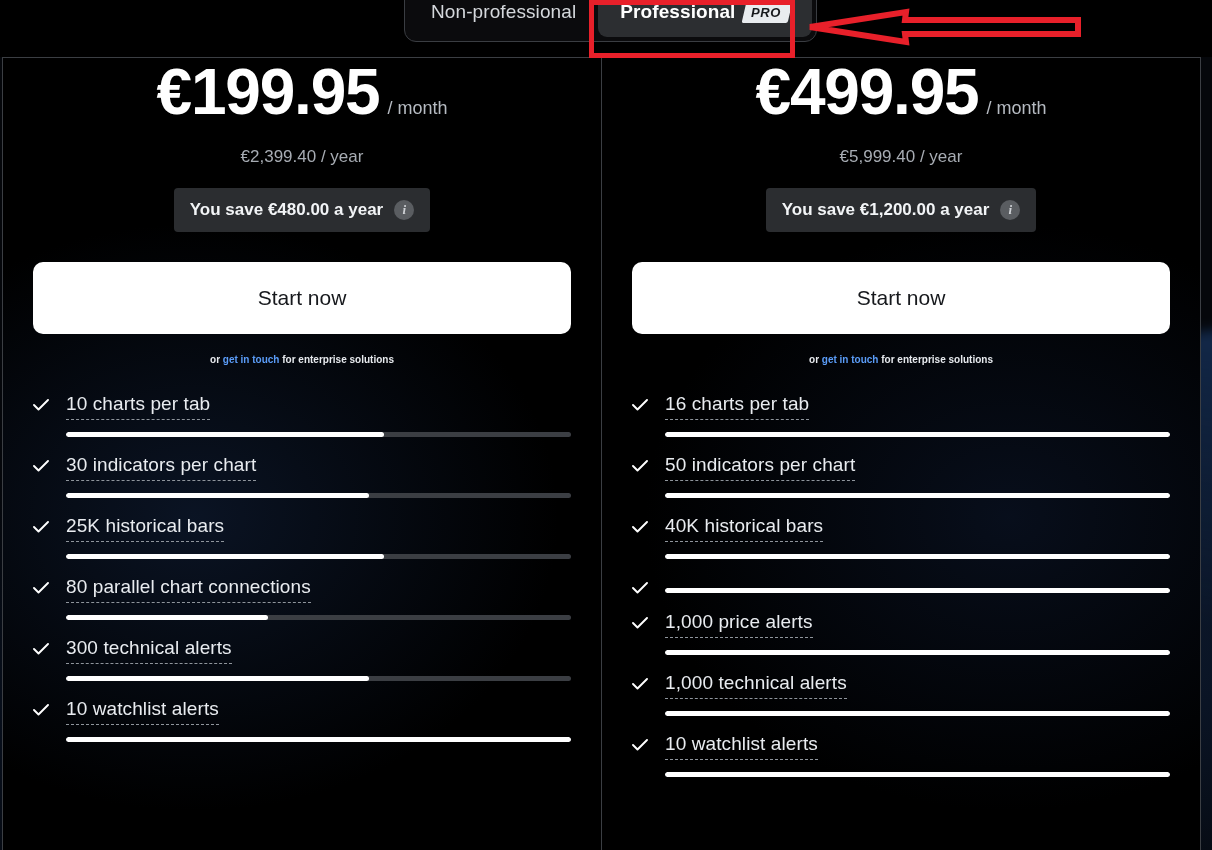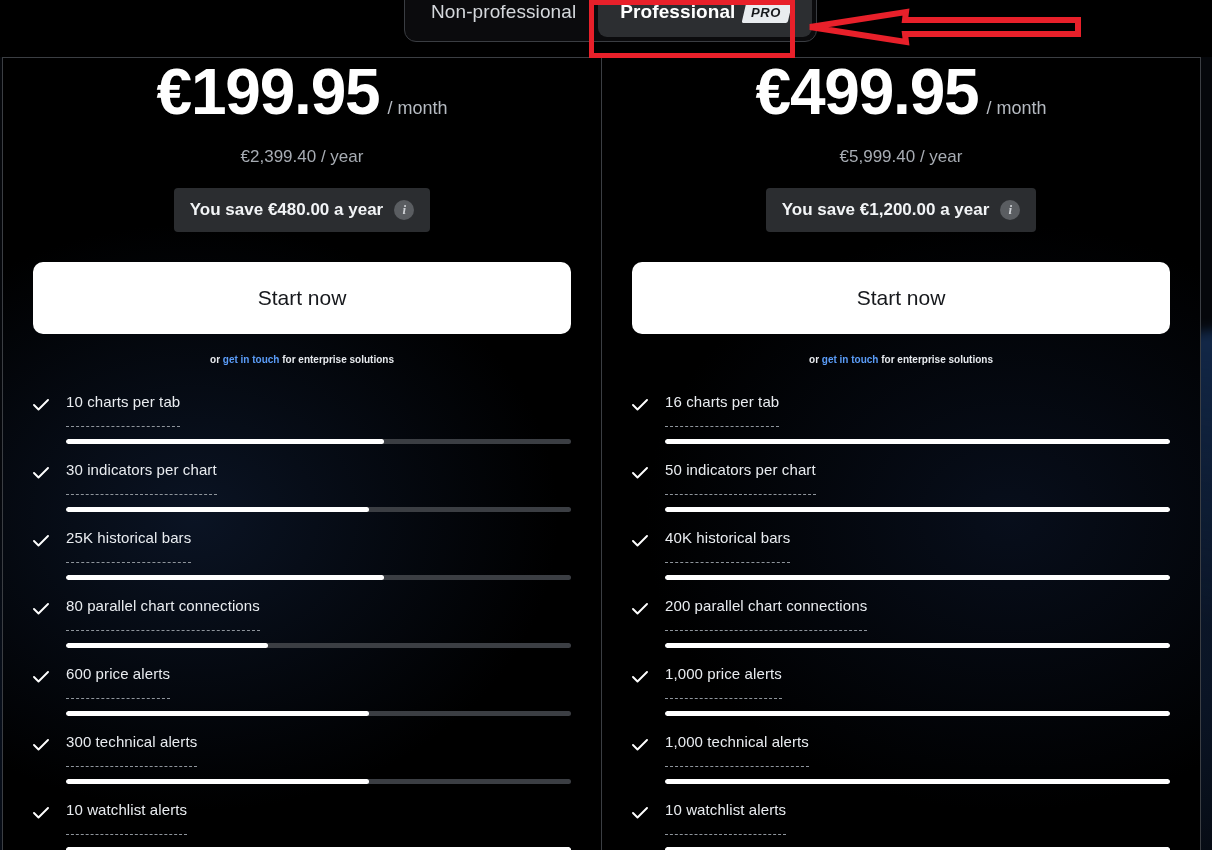--- a/index.html
+++ b/index.html
@@ -205,26 +205,26 @@
   }
   .check {
     flex: 0 0 auto;
     width: 16px;
     margin-top: 6px;
     color: #ffffff;
   }
   .check svg { display: block; }
   .feature-body { flex: 1 1 auto; min-width: 0; }
   .feature-label {
-    font-size: 15px;
+    font-size: 19px;
     color: #e9ecf0;
     letter-spacing: .1px;
     display: inline-block;
     border-bottom: 1px dashed #8f959c;
-    padding-bottom: 16px;
+    padding-bottom: 4px;
     cursor: pointer;
   }
   .bar {
     margin-top: 12px;
     height: 5px;
     border-radius: 3px;
     background: #3b3e43;
     overflow: hidden;
   }
   .bar-fill {
@@ -329,33 +329,20 @@
                 </svg>
             </span>
             <div class="feature-body">
               <span class="feature-label">80 parallel chart connections</span>
               <div class="bar">
                 <div class="bar-fill" style="width: 40%;"></div>
               </div>
             </div>
           </div>
 
-          <div class="feature">
-            <span class="check">
-              <svg width="16" height="12" viewBox="0 0 16 12">
-                  <path d="M1 6 L5.5 10.5 L15 1" fill="none" stroke="currentColor" stroke-width="1.9" stroke-linecap="round" stroke-linejoin="round"></path>
-                </svg>
-            </span>
-            <div class="feature-body">
-              <span class="feature-label">600 price alerts</span>
-              <div class="bar">
-                <div class="bar-fill" style="width: 60%;"></div>
-              </div>
-            </div>
-          </div>
 
           <div class="feature">
             <span class="check">
               <svg width="16" height="12" viewBox="0 0 16 12">
                   <path d="M1 6 L5.5 10.5 L15 1" fill="none" stroke="currentColor" stroke-width="1.9" stroke-linecap="round" stroke-linejoin="round"></path>
                 </svg>
             </span>
             <div class="feature-body">
               <span class="feature-label">300 technical alerts</span>
               <div class="bar">
@@ -443,21 +430,20 @@
             </div>
           </div>
 
           <div class="feature">
             <span class="check">
               <svg width="16" height="12" viewBox="0 0 16 12">
                   <path d="M1 6 L5.5 10.5 L15 1" fill="none" stroke="currentColor" stroke-width="1.9" stroke-linecap="round" stroke-linejoin="round"></path>
                 </svg>
             </span>
             <div class="feature-body">
-              <span class="feature-label">200 parallel chart connections</span>
               <div class="bar">
                 <div class="bar-fill" style="width: 100%;"></div>
               </div>
             </div>
           </div>
 
           <div class="feature">
             <span class="check">
               <svg width="16" height="12" viewBox="0 0 16 12">
                   <path d="M1 6 L5.5 10.5 L15 1" fill="none" stroke="currentColor" stroke-width="1.9" stroke-linecap="round" stroke-linejoin="round"></path>

